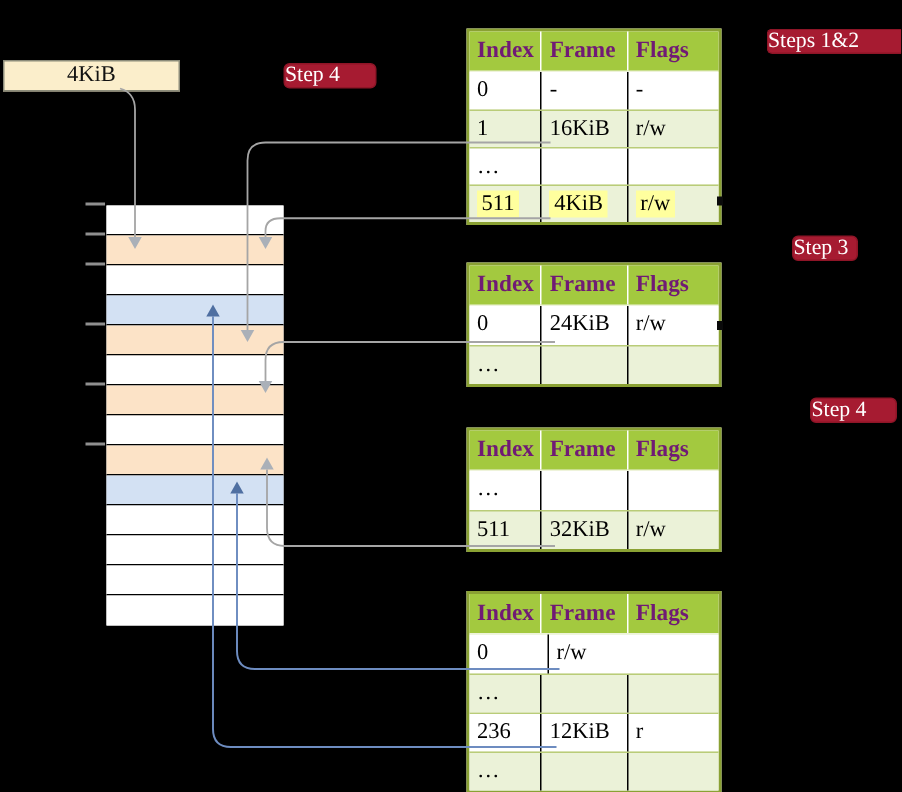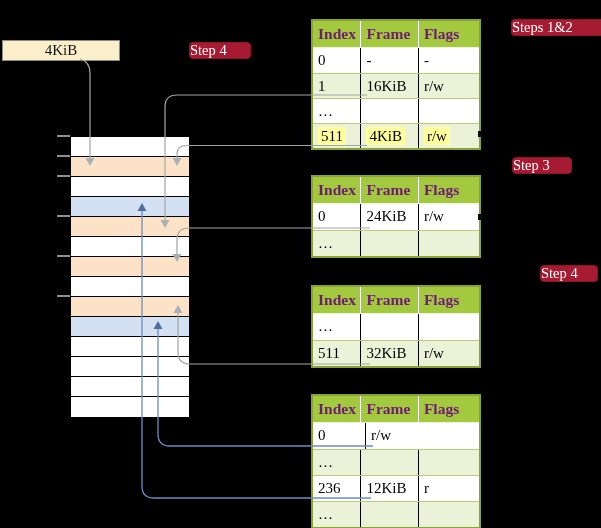--- a/index.html
+++ b/index.html
@@ -9,21 +9,21 @@
 
   
   .framebox{position:absolute;left:2px;top:40px;width:118px;height:21px;background:#fbeecb;
             border:1px solid #8c8c7a;color:#111;font-size:15px;text-align:center;line-height:19px}
 
   
   .badge{position:absolute;height:17px;background:#a61b31;border:1px solid #8e1527;border-radius:4px;
          color:#fff;font-size:14.5px;text-align:left;line-height:15px;white-space:nowrap}
   .badge.b0{left:189px;top:42px;width:62px}
   .badge.b12{left:511px;top:19px;width:90px;border-radius:4px 0 0 4px;border-right:none}
-  .badge.b3{left:512px;top:157px;width:60px}
+  .badge.b3{left:528px;top:157px;width:44px}
   .badge.b4{left:540px;top:265px;width:58px}
 
   
   .strip{position:absolute;left:70px;top:136px;width:120px;border:1px solid #000;background:#fff}
   .mrow{height:20px;border-bottom:1px solid #000}
   .mrow:last-child{border-bottom:none}
   .mrow.white{background:#ffffff}
   .mrow.pagetable{background:#fce3c7}
   .mrow.data{background:#d3e1f3}
   .tick{position:absolute;left:57px;width:13px;height:2px;background:#8f8f8f}

